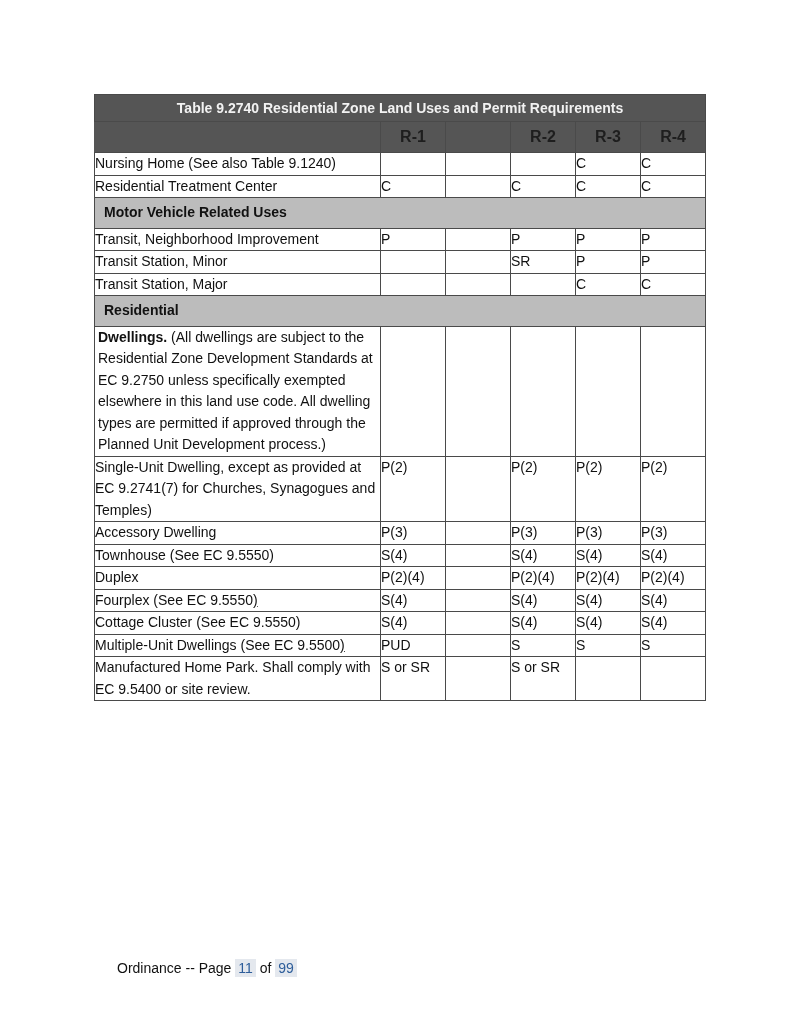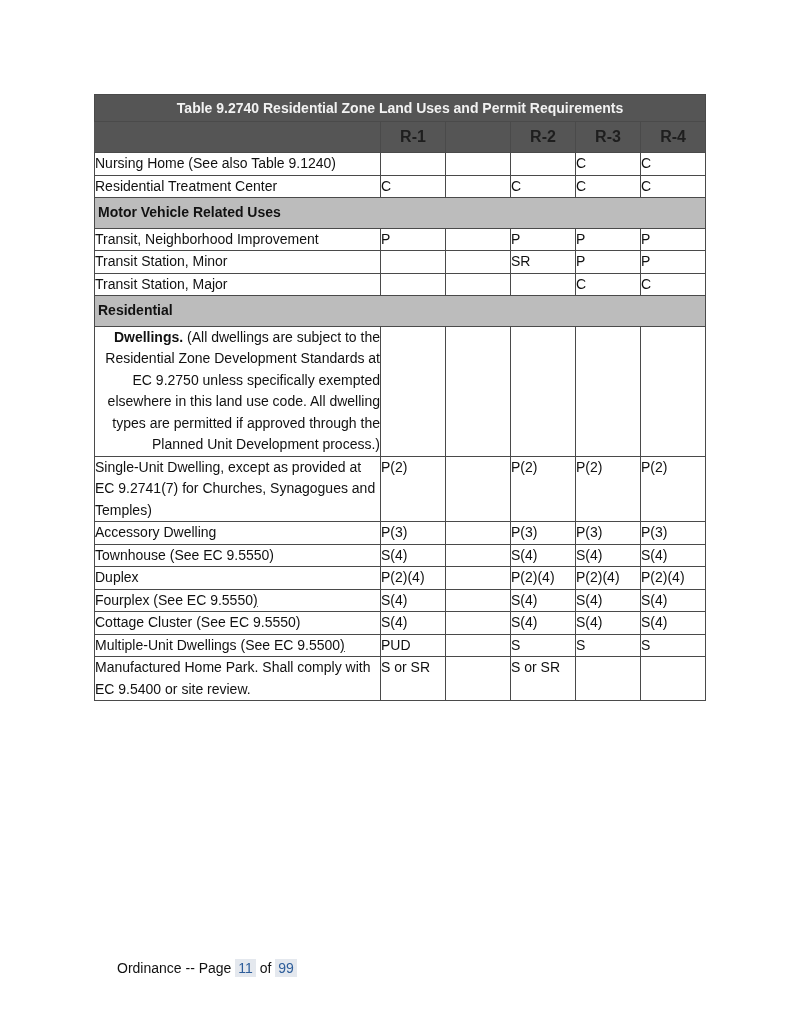--- a/index.html
+++ b/index.html
@@ -17,23 +17,23 @@
       background: #555555; color: #f2f2f2; font-weight: bold; font-size: 14px;
       text-align: center; height: 26px; line-height: 26px; border: 1px solid #555555;
     }
     .hdr-row th {
       background: #555555; color: #1e1e1e; font-weight: bold; font-size: 16px;
       text-align: center; height: 30px; line-height: 30px;
       border-top: 1px solid #555555; border-left: 1px solid #4a4a4a; border-right: 1px solid #4a4a4a; border-bottom: 1px solid #333;
     }
     .hdr-row th.blank { border-left: 1px solid #555555; }
     td.use { padding: 3px 4px 4px 15px; }
-    td.use.flush { padding-left: 3px; text-align: right; }
+    td.use.flush { padding-left: 3px; }
     td.val { padding: 3px 3px 4px 3px; }
-    tr.section td { background: #bcbcbc; font-weight: bold; padding: 4px 3px 4px 3px; }
+    tr.section td { background: #bcbcbc; font-weight: bold; padding: 4px 3px 4px 9px; }
     .u { text-decoration: underline; }
     .footer {
       position: absolute; left: 94px; top: 960px; font-size: 14px; color: #111; margin-left: 23px;
     }
     .pg { background: #e4e8ee; color: #2d5d9a; padding: 1px 3px; }
   </style>
 </head>
 <body>
 
 <div class="page">

